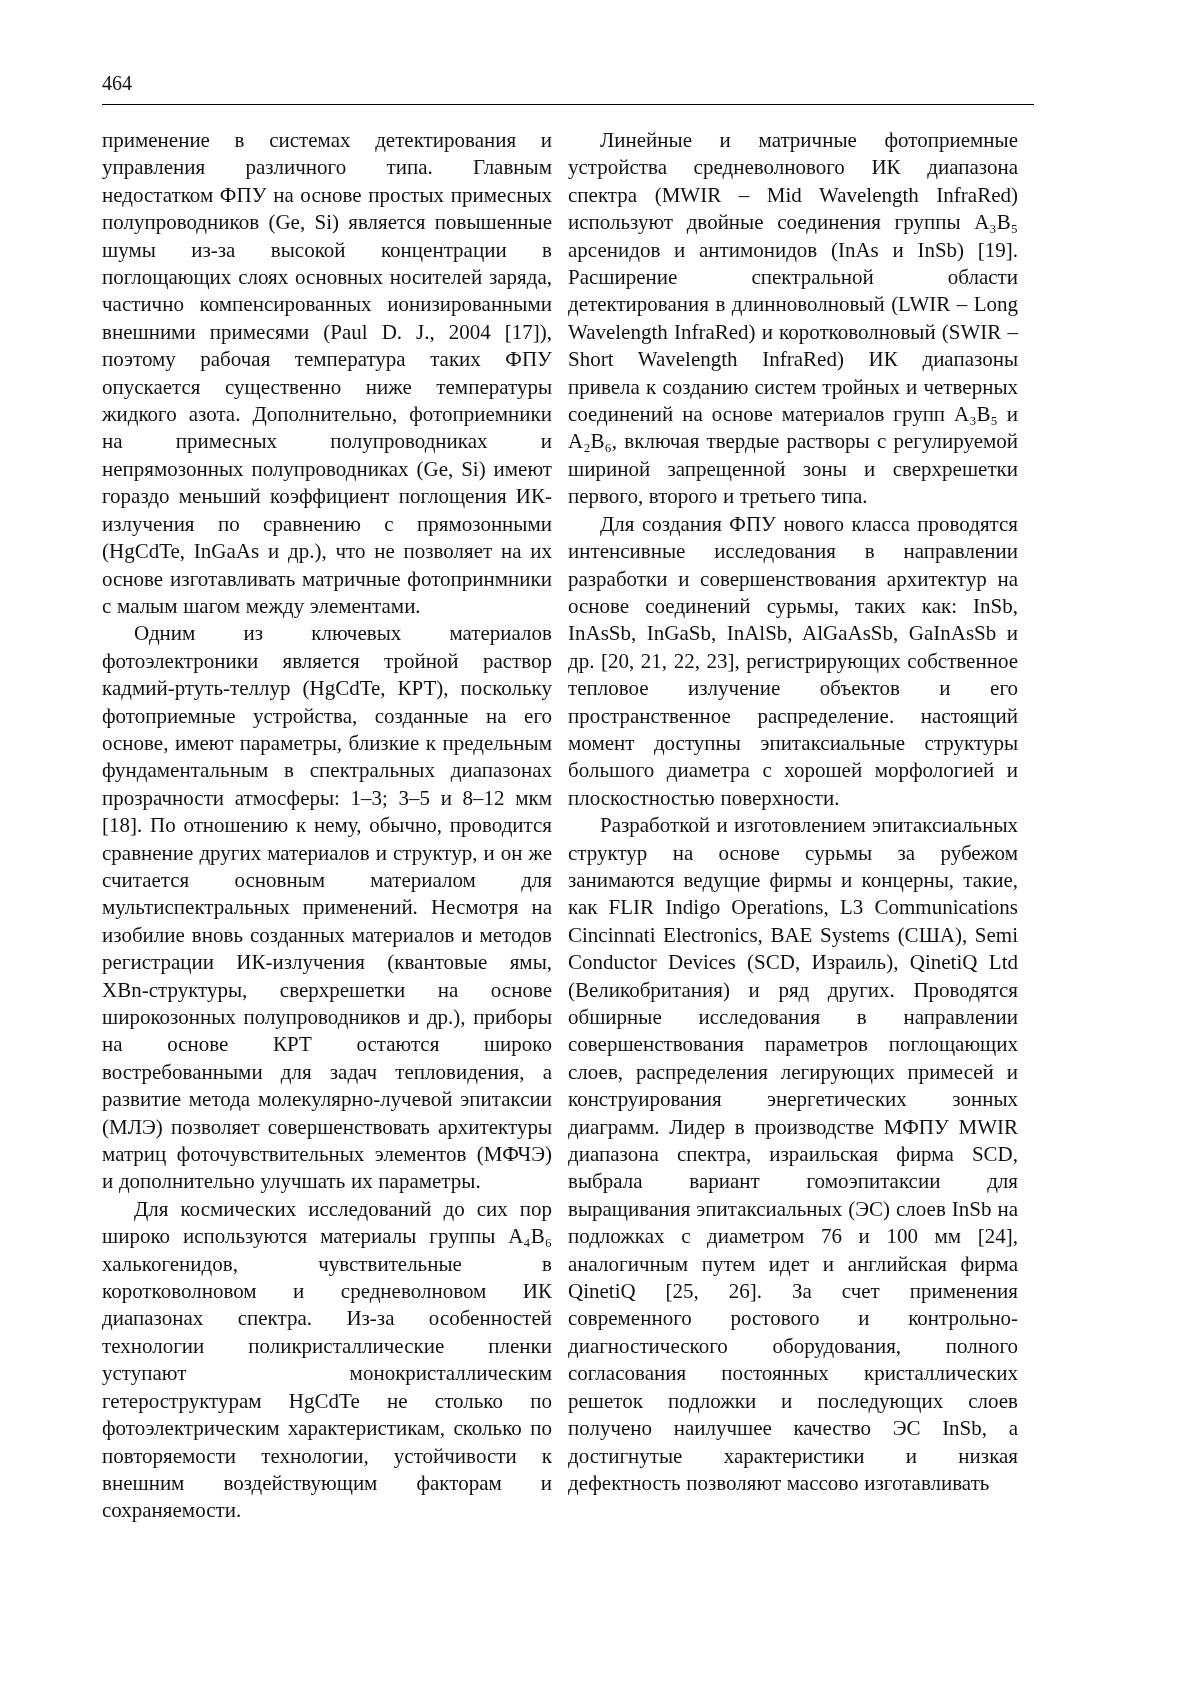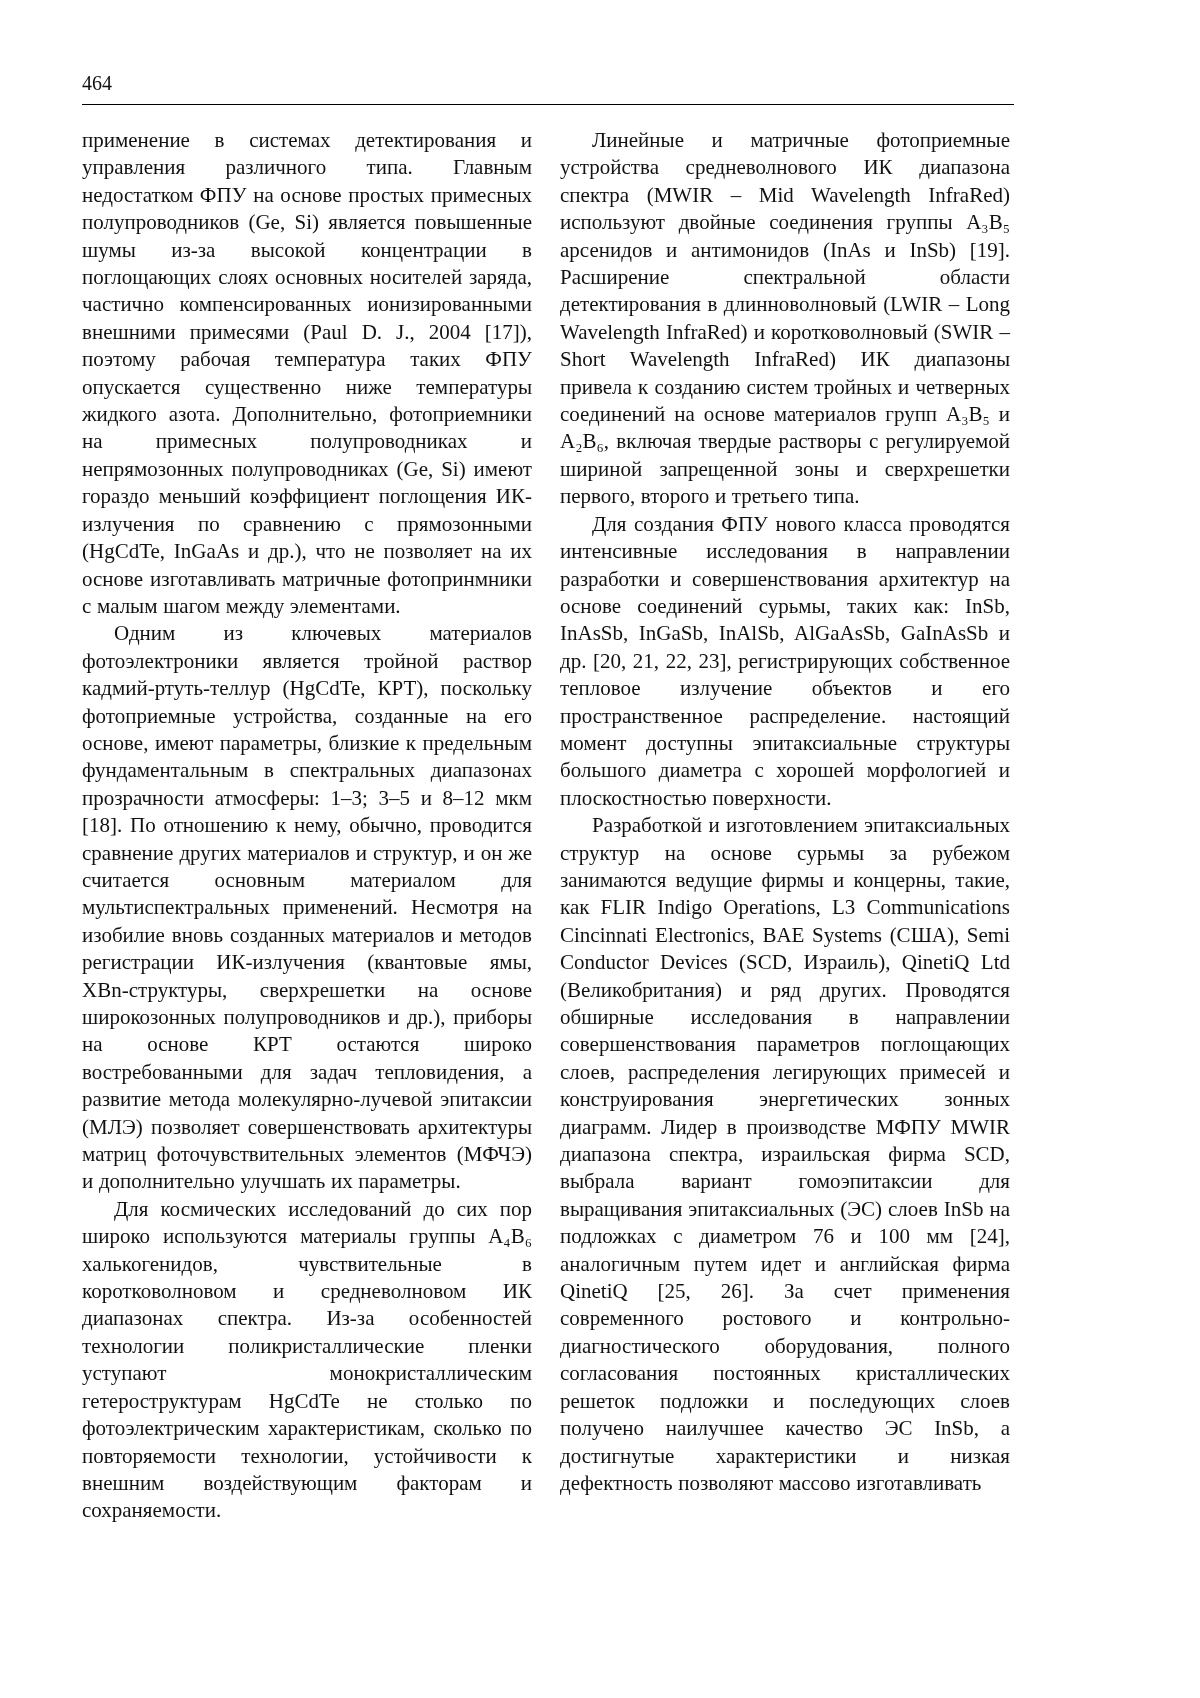--- a/index.html
+++ b/index.html
@@ -11,41 +11,41 @@
     position: relative;
     width: 1200px;
     height: 1698px;
     background: #ffffff;
     font-family: "Liberation Serif", "DejaVu Serif", serif;
     color: #111;
     overflow: hidden;
   }
   .content {
     position: absolute;
-    left: 82px;
+    left: 102px;
     top: 72px;
     width: 932px;
   }
   .page-header {
     display: flex;
     justify-content: space-between;
     align-items: baseline;
     font-size: 20px;
     padding-bottom: 9px;
     border-bottom: 1.5px solid #000;
   }
   .page-header .page-num {
     font-style: normal;
   }
   .page-header .journal {
     font-style: italic;
   }
   .columns {
     display: flex;
-    gap: 28px;
+    gap: 16px;
     margin-top: 22px;
   }
   .col {
     width: 450px;
     font-size: 21px;
     line-height: 27.4px;
     text-align: justify;
     hyphens: auto;
     -webkit-hyphens: auto;
     word-spacing: 0.02em;

